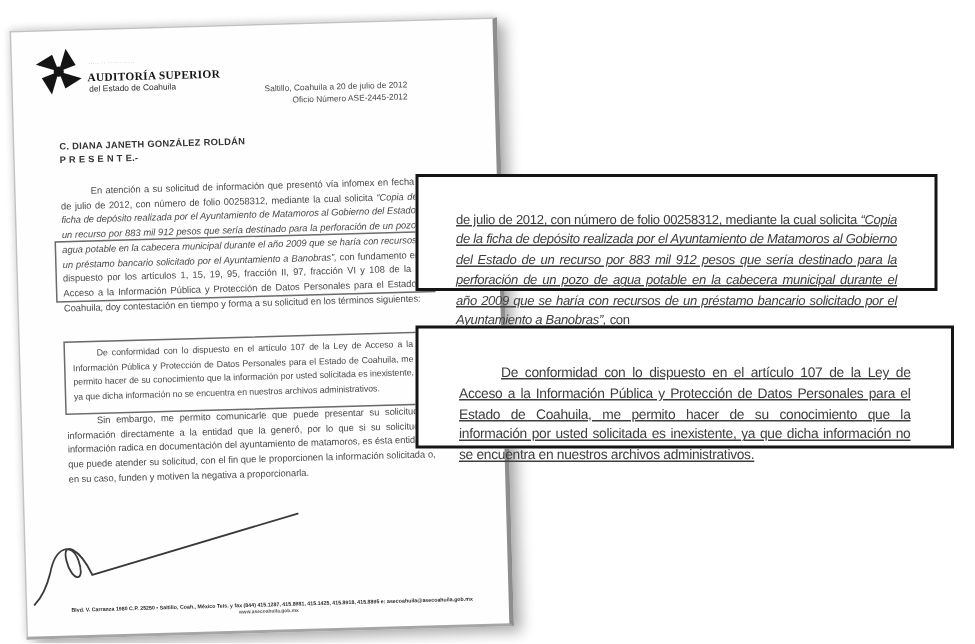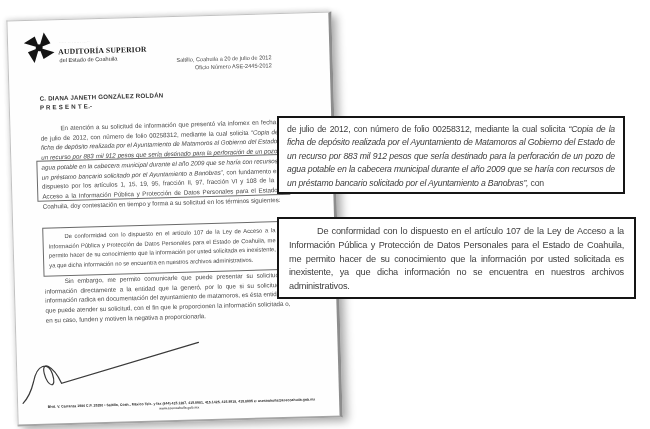--- a/index.html
+++ b/index.html
@@ -38,21 +38,21 @@
   .signature{position:absolute;left:2px;top:310px;width:195px;height:78px;}
 
   .footer{position:absolute;left:50%;top:384px;width:560px;text-align:center;color:#2e2e2e;
           transform:translateX(-50%) scale(.47);transform-origin:50% 0;font-weight:bold;}
   .f1{font-size:7.5px;white-space:nowrap;}
   .f2{font-size:7px;color:#555;margin-top:2px;font-weight:bold;}
 
   
   .callout{position:absolute;background:#ffffff;border:2px solid #151515;color:#3e3e3e;
            box-sizing:border-box;}
-  .callout p{margin:0;text-align:justify;}
+  .callout p{margin:17px;text-align:justify;text-decoration:underline;}
   .callout1{left:277px;top:116px;width:348px;height:78px;padding:5px 8px;
             font-size:8.7px;line-height:13.4px;letter-spacing:-.2px;}
   .callout2{left:277px;top:217px;width:359px;height:82px;padding:6px 10px;
             font-size:9.2px;line-height:13.8px;letter-spacing:-.2px;}
   .callout2 p{text-indent:28px;}
 </style>
 </head>
 <body>
 
 <div class="stage">

